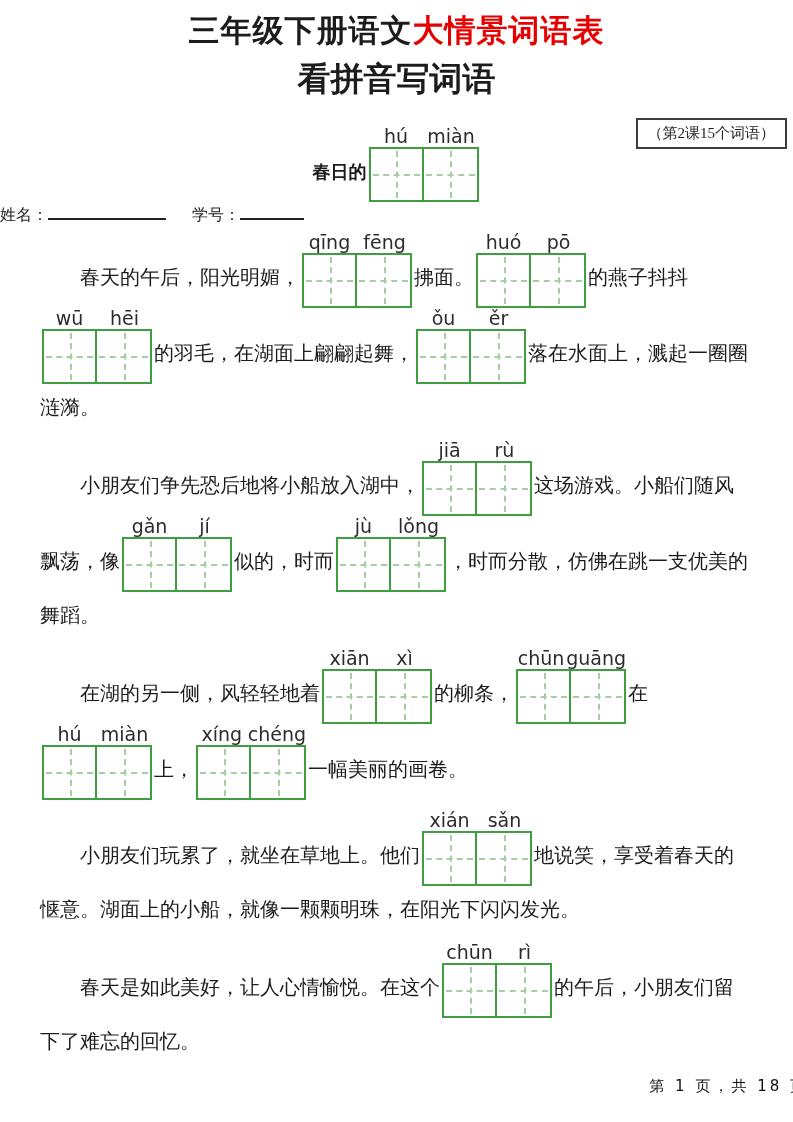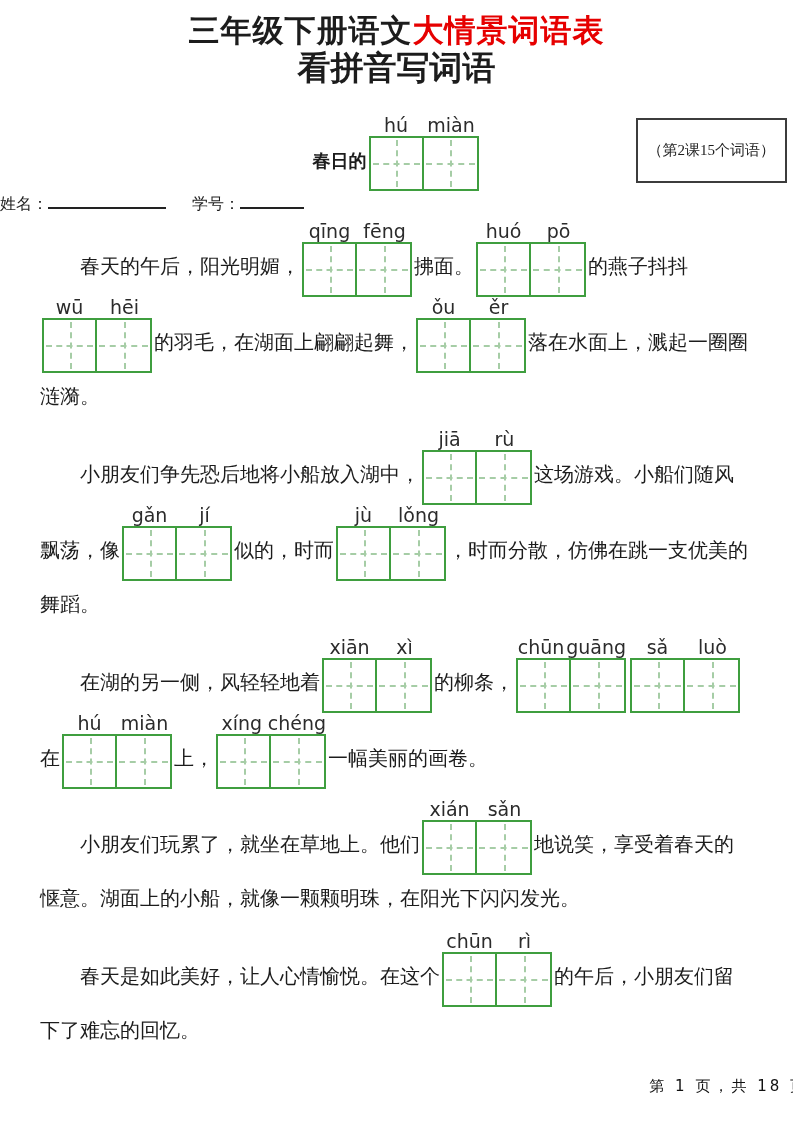--- a/index.html
+++ b/index.html
@@ -16,31 +16,31 @@
   .header { text-align: center; padding-top: 12px; }
   .title {
     margin: 0;
     font-size: 31px;
     font-weight: 900;
     letter-spacing: 1px;
     line-height: 1.2;
   }
   .title .red { color: #e60000; }
   .subtitle {
-    margin: 0;
+    margin: 11px;
     font-size: 33px;
     font-weight: 900;
     line-height: 1.2;
   }
   .lesson-note {
     position: absolute;
     top: 118px;
     right: 6px;
     border: 2px solid #3c3c3c;
-    padding: 21px 10px;
+    padding: 4px 10px;
     font-size: 15px;
     background: #fff;
   }
   
   .ws-title-row { text-align: center; margin-top: 26px; white-space: nowrap; }
   .ws-prefix { font-size: 18px; font-weight: bold; }
   
   .name-row { margin-top: 2px; font-size: 16px; white-space: nowrap; }
   .uline {
     display: inline-block;
@@ -188,26 +188,20 @@
             <span class="py">xì</span>
           </span><span class="cells">
             <span class="cell"></span>
             <span class="cell"></span>
           </span></span><span>的柳条，</span><span class="word"><span class="pys">
             <span class="py">chūn</span>
             <span class="py">guāng</span>
           </span><span class="cells">
             <span class="cell"></span>
             <span class="cell"></span>
-          </span></span><span class="word"><span class="pys">
-            <span class="py">sǎ</span>
-            <span class="py">luò</span>
-          </span><span class="cells">
-            <span class="cell"></span>
-            <span class="cell"></span>
           </span></span><span>在</span><span class="word"><span class="pys">
             <span class="py">hú</span>
             <span class="py">miàn</span>
           </span><span class="cells">
             <span class="cell"></span>
             <span class="cell"></span>
           </span></span><span>上，</span><span class="word"><span class="pys">
             <span class="py">xíng</span>
             <span class="py">chéng</span>
           </span><span class="cells">

